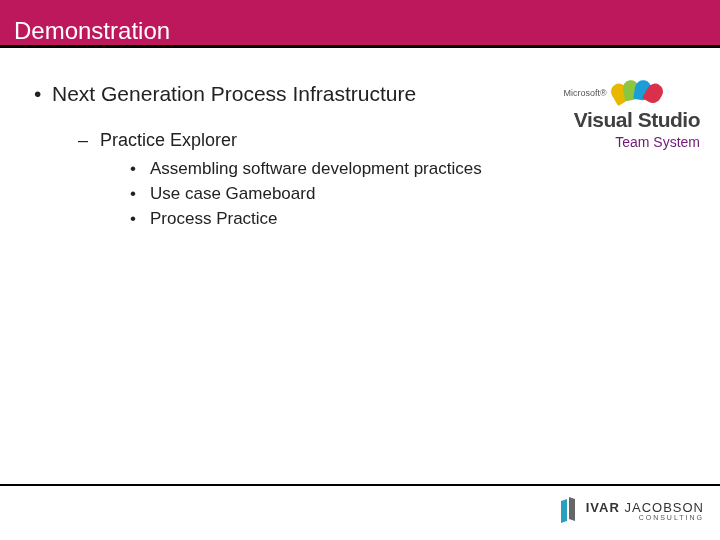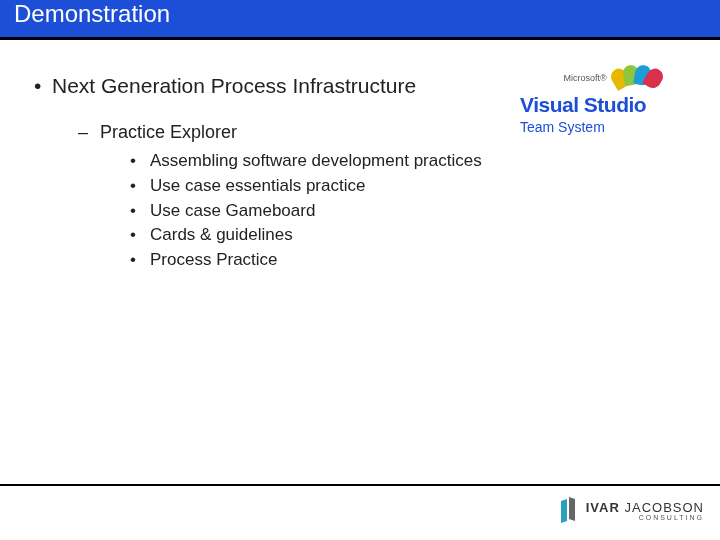--- a/index.html
+++ b/index.html
@@ -11,25 +11,25 @@
     background: #fff;
     overflow: hidden;
   }
   .slide {
     position: relative;
     width: 720px;
     height: 540px;
     box-sizing: border-box;
   }
   .title-bar {
-    background: #1d4ed8;
+    background: #be185d;
     color: #fff;
-    height: 40px;
+    height: 48px;
     display: flex;
-    align-items: flex-start;
+    align-items: flex-end;
     padding-left: 14px;
     font-size: 24px;
     font-weight: 400;
     border-bottom: 3px solid #000;
     box-sizing: border-box;
   }
   .body {
     padding: 32px 30px 0 30px;
     color: #222;
   }
@@ -81,24 +81,24 @@
   }
   .lvl3 > li::before {
     content: "•";
     position: absolute;
     left: 2px;
     top: 0;
   }
 
   .vs-logo {
     position: absolute;
-    top: 65px;
+    top: 80px;
     right: 20px;
     width: 180px;
-    text-align: left;
+    text-align: right;
   }
   .vs-mark {
     display: flex;
     align-items: center;
     justify-content: center;
     gap: 8px;
     margin-bottom: 2px;
   }
   .ms-label {
     font-size: 9px;
@@ -117,26 +117,26 @@
     border-radius: 10px 10px 10px 2px;
     transform-origin: bottom center;
   }
   .ribbon .r1 { background: #e8b800; left: 2px;  top: 2px;  transform: rotate(-30deg); }
   .ribbon .r2 { background: #8cc63f; left: 10px; top: 0;    transform: rotate(-10deg); }
   .ribbon .r3 { background: #1b9ed8; left: 18px; top: 0;    transform: rotate(10deg);  }
   .ribbon .r4 { background: #d9304c; left: 26px; top: 2px;  transform: rotate(30deg);  }
   .vs-text {
     font-size: 21px;
     font-weight: 700;
-    color: #1d4ed8;
+    color: #404040;
     letter-spacing: -0.5px;
   }
   .vs-sub {
     font-size: 14px;
-    color: #1d4ed8;
+    color: #701a75;
     margin-top: 2px;
     font-weight: 400;
   }
 
   .footer-rule {
     position: absolute;
     bottom: 54px;
     left: 0;
     width: 720px;
     height: 2px;
@@ -198,23 +198,21 @@
 
   <div class="body">
     <ul class="lvl1">
       <li>
         <span>Next Generation Process Infrastructure</span>
         <ul class="lvl2">
           <li>
             <span>Practice Explorer</span>
             <ul class="lvl3">
               <li><span>Assembling software development practices</span></li>
-              <li><span>Use case essentials practice</span></li>
               <li><span>Use case Gameboard</span></li>
-              <li><span>Cards &amp; guidelines</span></li>
               <li><span>Process Practice</span></li>
             </ul>
           </li>
         </ul>
       </li>
     </ul>
   </div>
 
   <div class="vs-logo">
     <div class="vs-mark">

